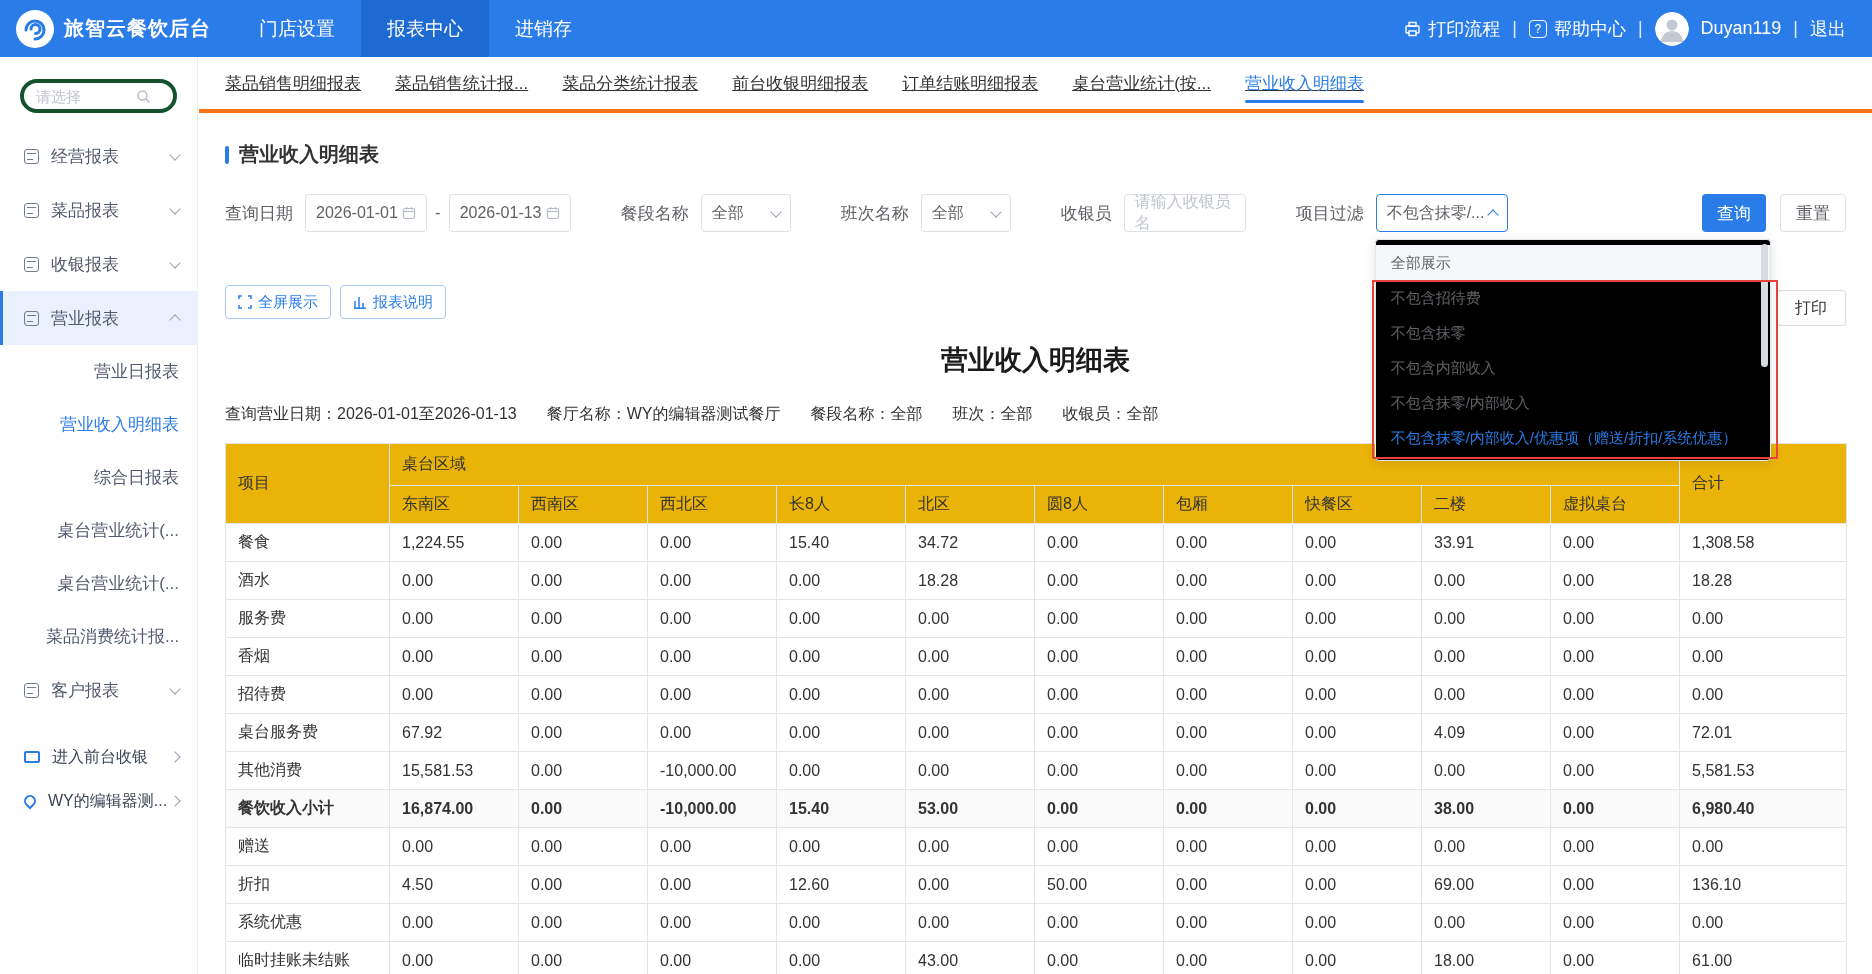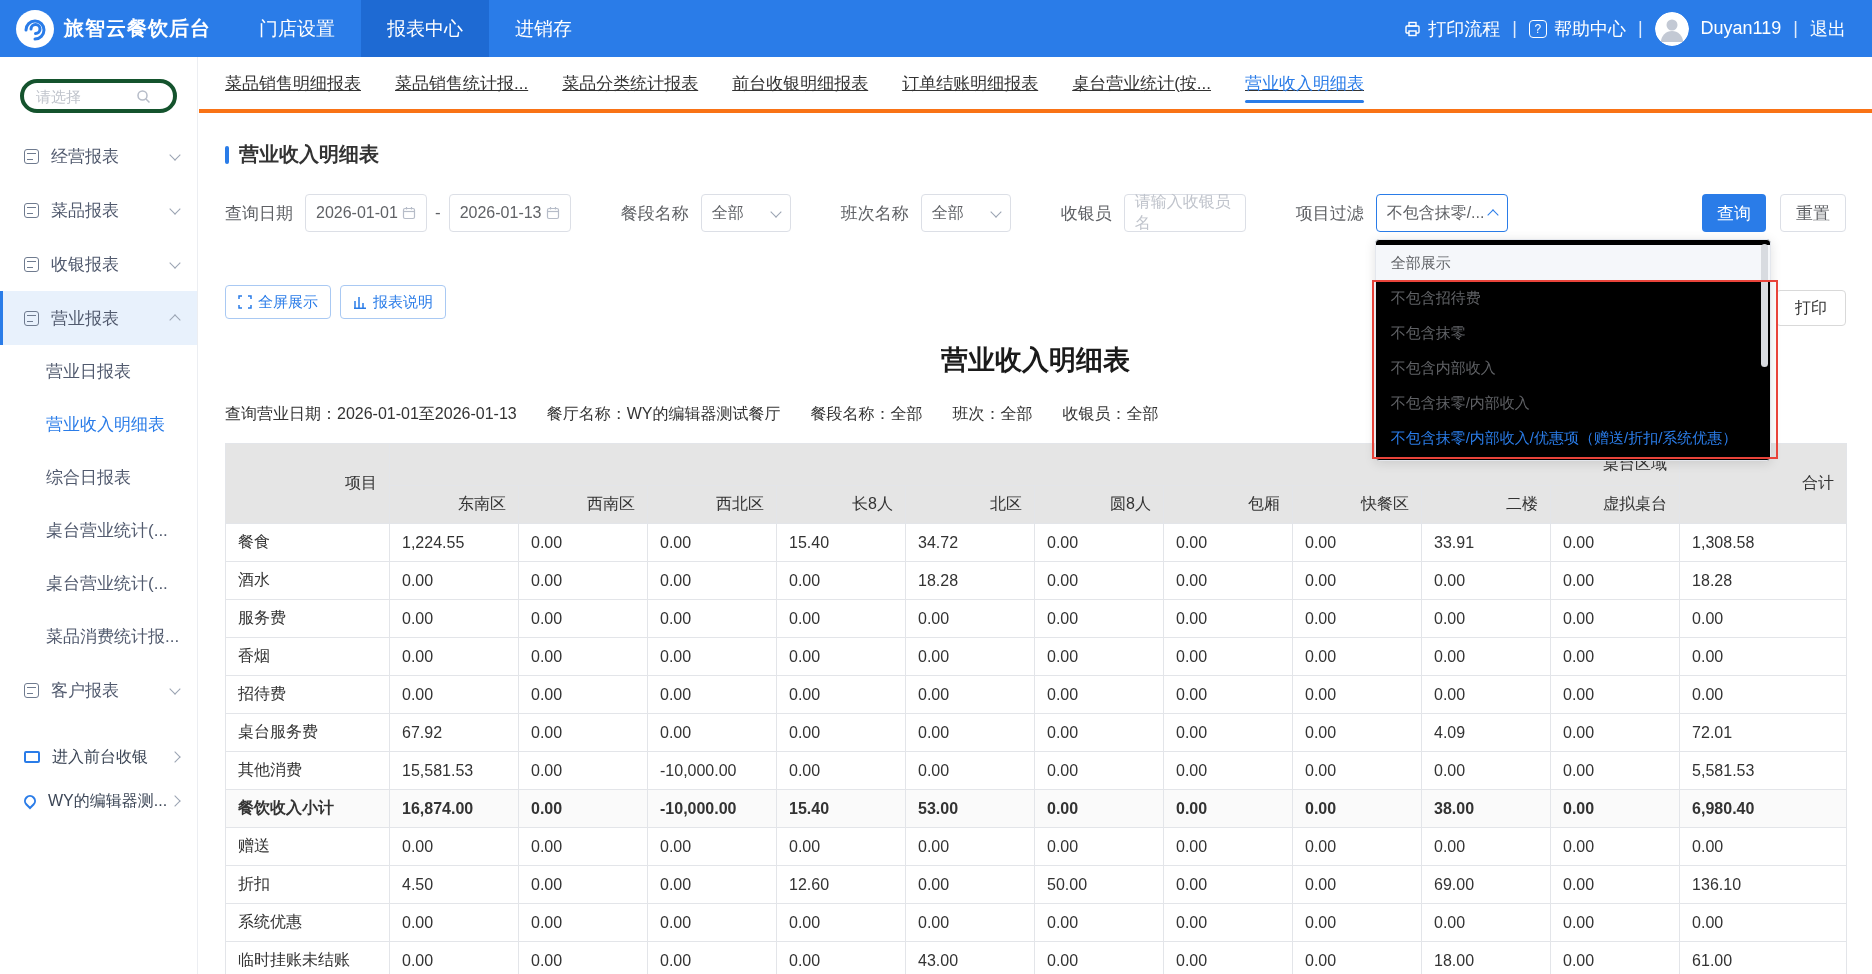--- a/index.html
+++ b/index.html
@@ -20,21 +20,21 @@
   .help-badge { width:18px; height:18px; border:1.5px solid #fff; border-radius:4px; display:flex; align-items:center; justify-content:center; font-size:12px; }
   .avatar { width:34px; height:34px; border-radius:50%; overflow:hidden; flex:none; display:block; }
 
   
   .sidebar { position:absolute; top:57px; left:0; width:198px; bottom:0; background:#fff; border-right:1px solid #eceef2; overflow:hidden; }
   .search-wrap { margin:22px 20px 16px; height:34px; border:4px solid #14532d; border-radius:17px; display:flex; align-items:center; padding:0 12px; background:#fff; }
   .search-input { border:none; outline:none; width:100px; font-size:15px; color:#606266; font-family:inherit; }
   .search-input::placeholder { color:#c0c4cc; }
   .sb-item { height:54px; display:flex; align-items:center; padding:0 18px 0 24px; font-size:17px; color:#515a6e; cursor:pointer; }
   .sb-item .sb-label { flex:1; margin-left:12px; white-space:nowrap; overflow:hidden; }
-  .sb-item.sub { padding-left:46px; height:53px; }
+  .sb-item.sub { padding-left:46px; height:53px;text-align:right; }
   .sb-item.sub .sb-label { margin-left:0; }
   .sb-item.group-active { background:#e8f1fc; border-left:3px solid #2a7ce8; padding-left:21px; }
   .sb-item.sub.active { color:#2a7ce8; }
   .sb-ico { width:15px; height:15px; border:1.6px solid #6f7b8f; border-radius:3px; position:relative; flex:none; }
   .sb-ico::after { content:""; position:absolute; left:2px; right:2px; top:3px; border-top:1.6px solid #6f7b8f; }
   .sb-ico::before { content:""; position:absolute; left:2px; right:5px; bottom:3px; border-top:1.6px solid #6f7b8f; }
   .chev { width:8px; height:8px; border-right:1.6px solid #9aa3b2; border-bottom:1.6px solid #9aa3b2; transform:rotate(45deg); flex:none; margin-top:-3px; }
   .chev.up { transform:rotate(-135deg); margin-top:4px; }
   .chev.right { transform:rotate(-45deg); margin-top:0; }
   .chev.accent { border-color:#2a7ce8; }
@@ -88,21 +88,21 @@
   .tool-right { margin-left:auto; display:flex; gap:14px; }
   .tool-btn-gray { height:36px; border:1px solid #d9d9d9; border-radius:4px; color:#333; font-size:16px; padding:0 18px; display:flex; align-items:center; background:#fff; cursor:pointer;margin-top:12px; }
 
   
   .report-title { text-align:center; font-size:27px; font-weight:bold; color:#1a1a1a; margin-top:16px; }
   .report-meta { display:flex; gap:30px; margin-top:26px; font-size:16px; color:#333; flex-wrap:nowrap; }
 
   .table-wrap { margin-top:18px; }
   table.report { border-collapse:collapse; table-layout:fixed; width:1621px; }
   table.report th, table.report td { border:1px solid #e3e5e9; font-size:16px; color:#333; height:38px; padding:0 12px; font-weight:normal; text-align:left; overflow:hidden; white-space:nowrap; }
-  table.report thead th { background:#e5e5e5; text-align:right; }
+  table.report thead th { background:#eab308; text-align:left; }
   table.report thead tr.h1 th { height:42px; }
   tr.subtotal td { font-weight:bold; background:#fafafa; }
 </style>
 </head>
 <body>
 
 <div class="topbar">
   <div class="brand">
     <span class="logo">
       <svg width="26" height="26" viewBox="0 0 26 26">

